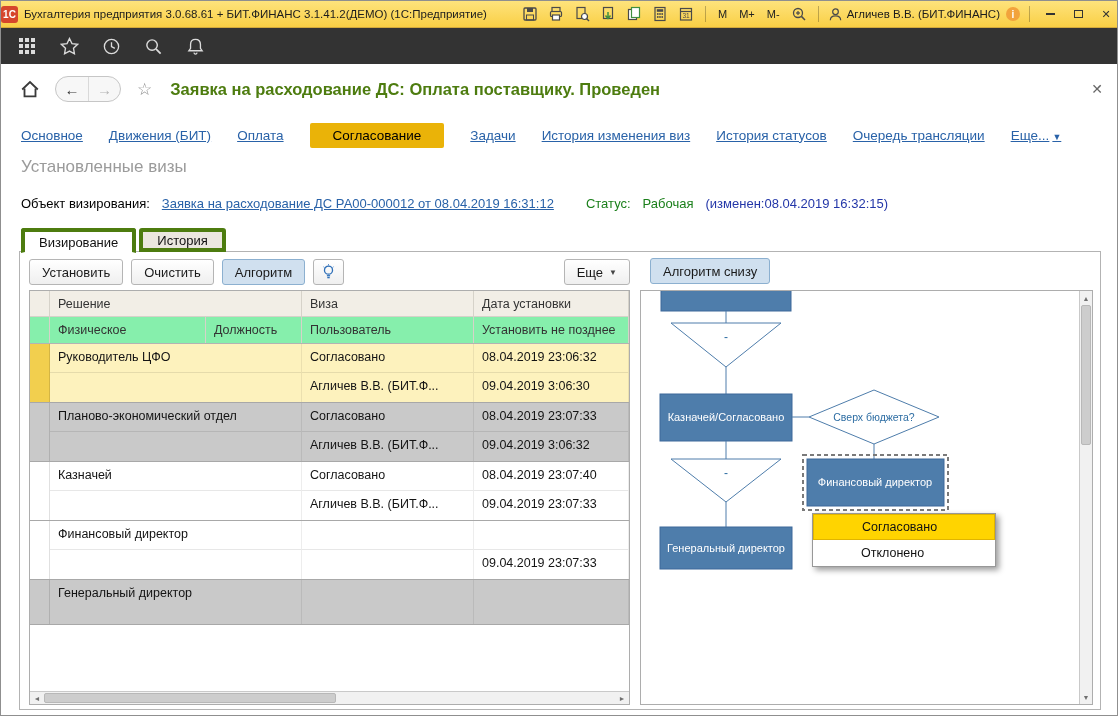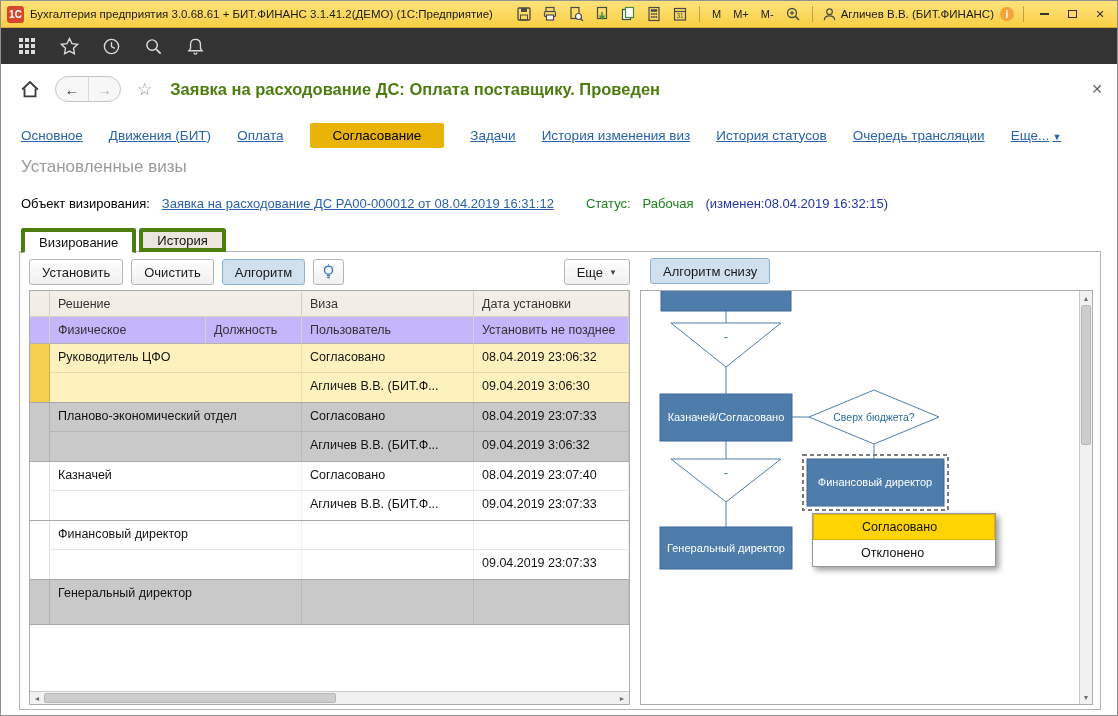--- a/index.html
+++ b/index.html
@@ -2,21 +2,21 @@
 <html><head>
 <meta charset="utf-8">
 <style>
   *{box-sizing:border-box;margin:0;padding:0}
   html,body{width:1118px;height:716px}
   body{position:relative;font-family:"Liberation Sans",sans-serif;background:#fff;overflow:hidden;border:1px solid #8f8f8f}
 
   
   .titlebar{position:absolute;top:0;left:0;width:100%;height:27px;
     background:linear-gradient(#fee37c,#f9cf45);border-bottom:1px solid #d3a93c;
-    display:flex;align-items:center;padding:0 6px;gap:6px;font-size:11.5px;color:#1c1c1c}
+    display:flex;align-items:center;padding:0 0;gap:6px;font-size:11.5px;color:#1c1c1c}
   .app-badge{width:17px;height:17px;border-radius:3px;background:#d6462c;color:#fff;
     font-weight:bold;font-size:10px;display:flex;align-items:center;justify-content:center;flex:0 0 auto}
   .tb-title{white-space:nowrap;overflow:hidden}
   .tb-spacer{flex:1}
   .tb-ico{width:20px;height:20px;display:flex;align-items:center;justify-content:center;border-radius:2px;flex:0 0 auto}
   .tb-sep{width:1px;height:16px;background:rgba(0,0,0,.25);margin:0 3px;flex:0 0 auto}
   .mem-btn{font-size:11px;padding:1px 3px;border-radius:2px;color:#222}
   .userbox{display:flex;align-items:center;gap:4px;white-space:nowrap}
   .info-dot{width:14px;height:14px;border-radius:50%;background:#f2a33c;color:#fff;font-size:10px;
     font-weight:bold;display:flex;align-items:center;justify-content:center}
@@ -68,21 +68,21 @@
   .btn.pressed{background:#d0e0ef;border-color:#8cb0d0}
   .btn.iconbtn{padding:0 7px}
   .btn .caret{font-size:8px;color:#444}
   .btn-more{margin-left:auto}
   .btn-algo-bottom{margin-left:20px}
 
   
   .left-pane{position:absolute;left:9px;top:38px;width:601px;height:415px;border:1px solid #adadad;background:#fff;overflow:hidden}
   .thead1,.thead2,.entry{display:grid;font-size:12.5px;color:#333}
   .thead1{grid-template-columns:20px 252px 172px 155px;height:26px;background:#f2eee6;border-bottom:1px solid #d6d2c9}
-  .thead2{grid-template-columns:20px 156px 96px 172px 155px;height:27px;background:#c4b5fd;border-bottom:1px solid #b3b3b3}
+  .thead2{grid-template-columns:20px 156px 96px 172px 155px;height:27px;background:#86efac;border-bottom:1px solid #b3b3b3}
   .hcell{padding:6px 8px;border-right:1px solid #d6d2c9;white-space:nowrap;overflow:hidden}
   .entry{grid-template-columns:20px 156px 96px 172px 155px;grid-auto-rows:29px;border-bottom:1px solid #a8a8a8;background:#fff;color:#141414}
   .entry.gray{background:#c9c9c9}
   .entry.selected{background:#fdf2bd}
   .entry.single{grid-auto-rows:44px}
   .cell{padding:6px 8px;white-space:nowrap;overflow:hidden;border-right:1px solid rgba(0,0,0,.07)}
   .cell.l1{border-bottom:1px solid rgba(0,0,0,.09)}
   .marker{grid-column:1;grid-row:1 / span 2;border-right:1px solid rgba(0,0,0,.12)}
   .entry.single .marker{grid-row:1}
   .entry.selected .marker{background:#f2cf4e}

